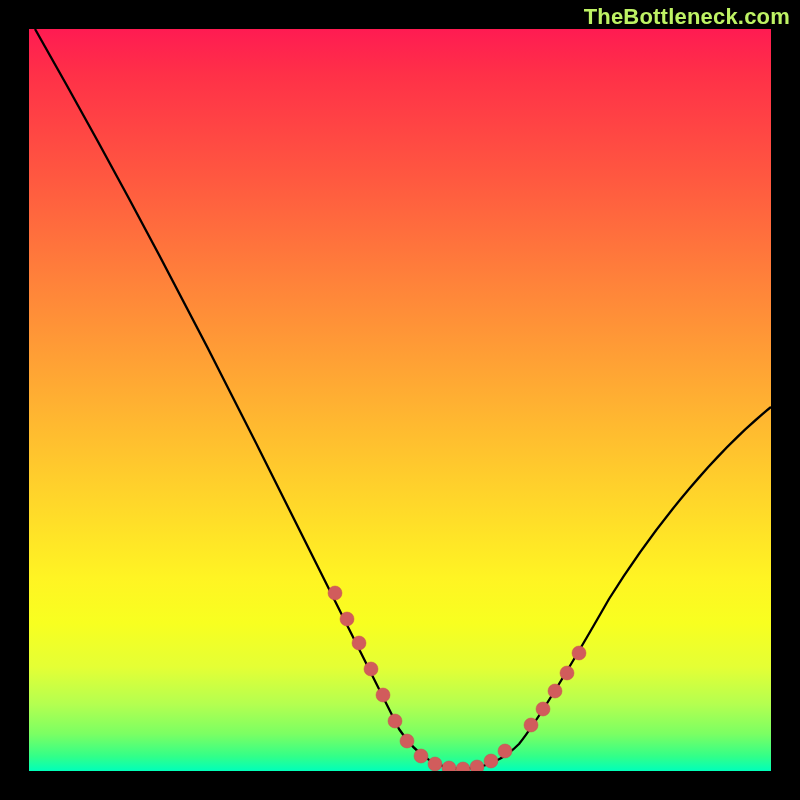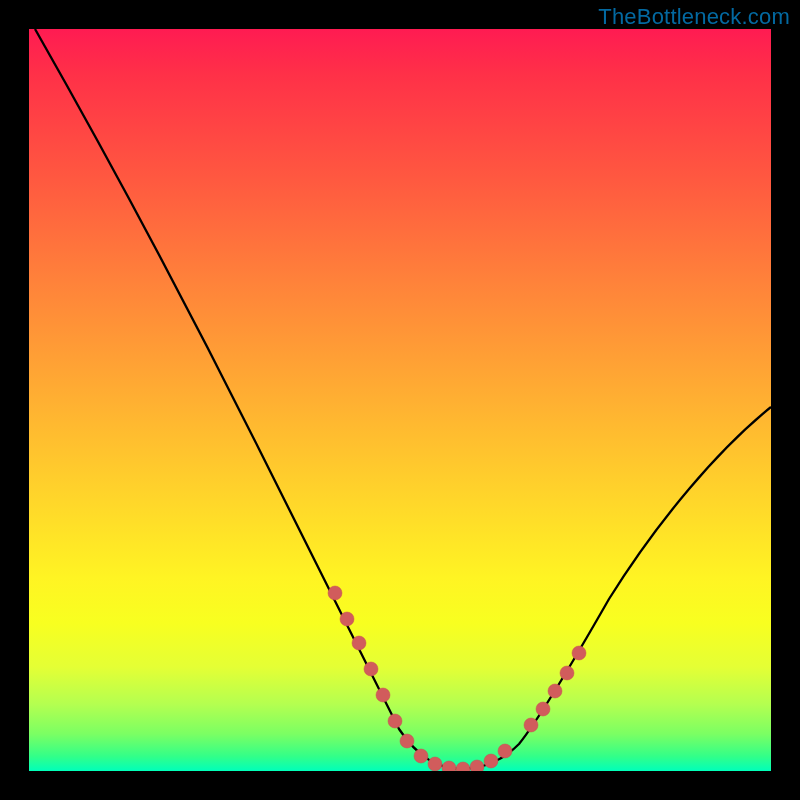--- a/index.html
+++ b/index.html
@@ -48,23 +48,23 @@
     left: 29px;
     top: 29px;
     width: 742px;
     height: 742px;
     pointer-events: none;
   }
   .watermark {
     position: absolute;
     top: 4px;
     right: 10px;
-    color: #0369a1;
+    color: #bef264;
     font-size: 22px;
-    font-weight: 400;
+    font-weight: 700;
     letter-spacing: 0.2px;
     user-select: none;
   }
 </style>
 </head>
 <body>
 
 <div class="frame">
 
   <div class="plot-area"></div>

